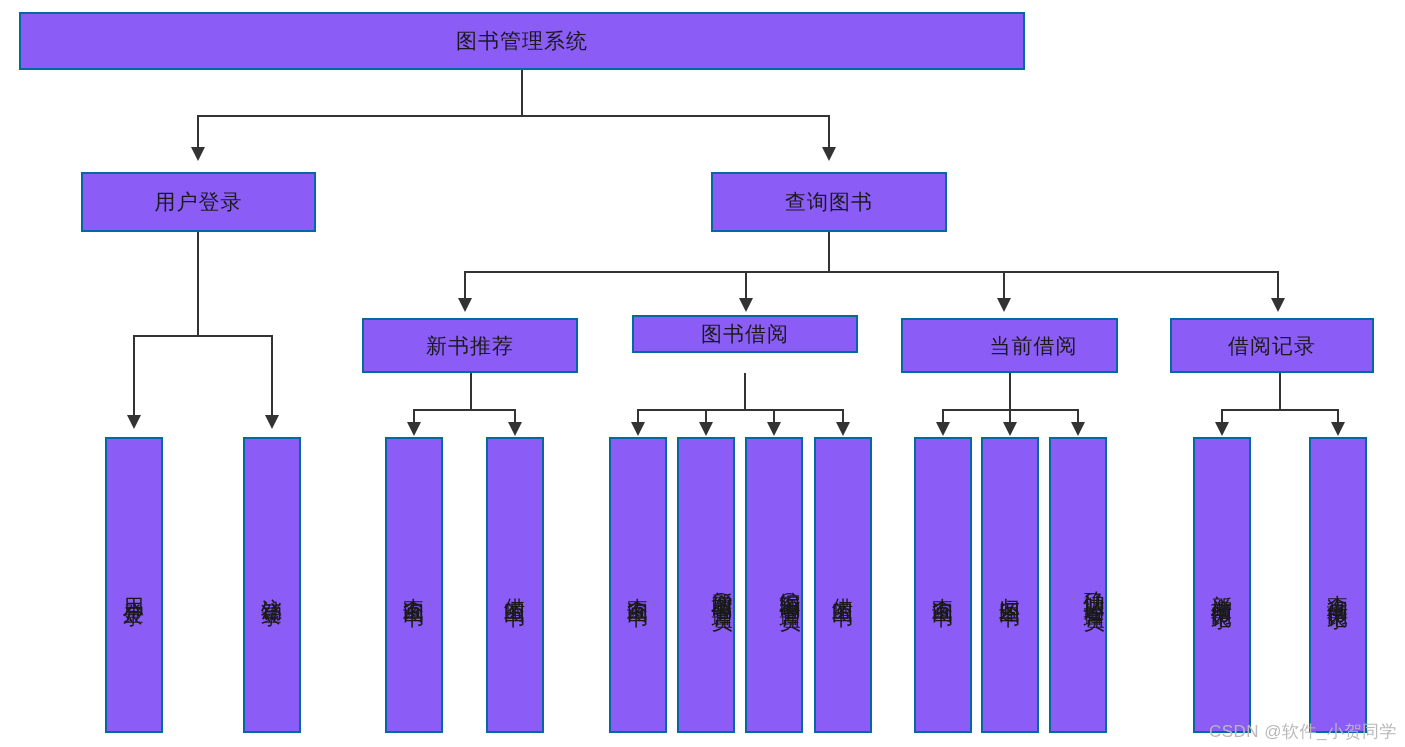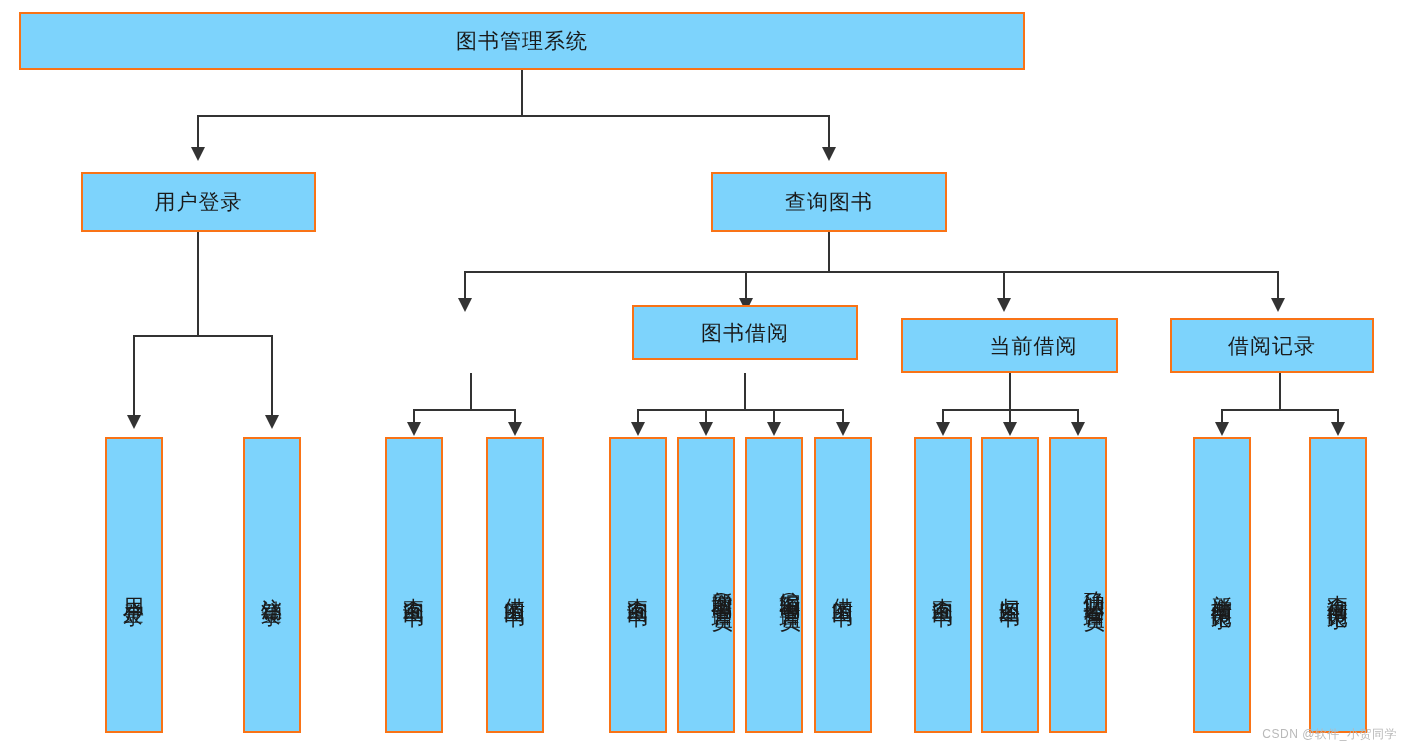--- a/index.html
+++ b/index.html
@@ -11,22 +11,22 @@
     position: relative;
     width: 1405px;
     height: 747px;
     background: #ffffff;
     font-family: "Liberation Sans", "DejaVu Sans", sans-serif;
     overflow: hidden;
   }
   .node {
     position: absolute;
     box-sizing: border-box;
-    border: 2px solid #f97316;
-    background: #7dd3fc;
+    border: 2px solid #0369a1;
+    background: #8b5cf6;
     display: flex;
     align-items: center;
     justify-content: center;
     color: #1a1a1a;
   }
   .node.horiz {
     font-size: 21px;
     letter-spacing: 1px;
   }
   .node.vert {
@@ -53,21 +53,21 @@
     width: 0;
     height: 0;
     border-left: 7px solid transparent;
     border-right: 7px solid transparent;
     border-top: 14px solid #333333;
   }
   #watermark {
     position: absolute;
     right: 8px;
     bottom: 4px;
-    font-size: 12px;
+    font-size: 17px;
     color: #b9b9b9;
     letter-spacing: 0.5px;
     white-space: nowrap;
     pointer-events: none;
   }
 </style>
 </head>
 <body>
 
 <div id="canvas">
@@ -102,21 +102,24 @@
   <div class="seg h" style="left:464px; top:271px; width:814px;"></div>
   <div class="seg v" style="left:464px; top:271px; height:27px;"></div>
   <div class="seg v" style="left:745px; top:271px; height:27px;"></div>
   <div class="seg v" style="left:1003px; top:271px; height:27px;"></div>
   <div class="seg v" style="left:1277px; top:271px; height:27px;"></div>
   <div class="arrow" style="left:458px; top:298px;"></div>
   <div class="arrow" style="left:739px; top:298px;"></div>
   <div class="arrow" style="left:997px; top:298px;"></div>
   <div class="arrow" style="left:1271px; top:298px;"></div>
 
-  <div class="node horiz" style="left:632px; top:305px; width:226px; height:55px;">
+  <div class="node horiz" style="left:362px; top:318px; width:216px; height:55px;">
+    <span>新书推荐</span>
+  </div>
+  <div class="node horiz" style="left:632px; top:315px; width:226px; height:38px;">
     <span>图书借阅</span>
   </div>
   <div class="node horiz" style="left:901px; top:318px; width:217px; height:55px;padding-left:48px;">
     <span>当前借阅</span>
   </div>
   <div class="node horiz" style="left:1170px; top:318px; width:204px; height:55px;">
     <span>借阅记录</span>
   </div>
 
   <div class="seg v" style="left:470px; top:373px; width:2px; height:36px;"></div>

